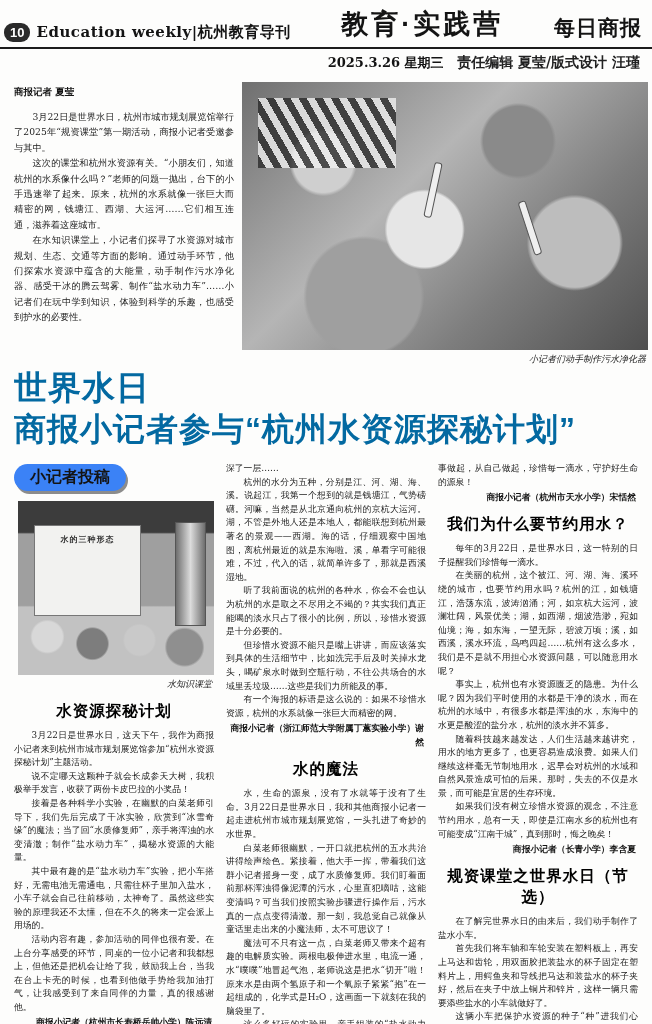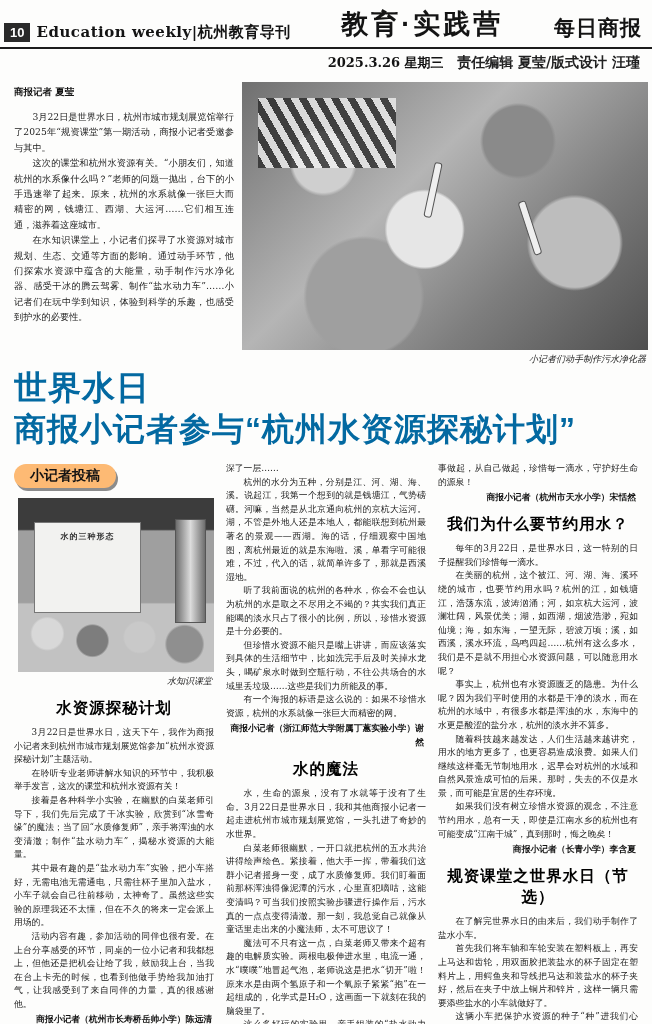--- a/index.html
+++ b/index.html
@@ -10,21 +10,21 @@
     font-family:"DejaVu Serif","Liberation Serif",serif;
   }
   
   .header {
     display:flex; align-items:flex-end; justify-content:space-between;
     padding:6px 10px 5px 4px; border-bottom:2px solid #1c1c1c;
   }
   .header-left { display:flex; align-items:center; gap:6px; }
   .pageno {
     background:#2a2a2a; color:#fff; font-weight:bold; font-size:13px;
-    padding:2px 6px; font-family:"Liberation Sans",sans-serif;
+    padding:2px 6px; font-family:"Liberation Sans",sans-serif;border-radius:9px;
   }
   .edition { font-size:15px; font-weight:bold; letter-spacing:0.5px; }
   .section-title {
     font-family:"Liberation Sans",sans-serif; font-size:27px; font-weight:bold;
     letter-spacing:3px;
   }
   .masthead { font-size:21px; font-weight:900; letter-spacing:1px; }
   .dateline {
     text-align:right; padding:5px 12px 2px; font-size:11px;
   }
@@ -64,22 +64,22 @@
   .headline { padding:2px 10px 6px 14px; font-family:"Liberation Sans",sans-serif; }
   .headline .l1, .headline .l2 {
     display:block; font-weight:900; color:#0369a1; letter-spacing:1px;
   }
   .headline .l1 { font-size:33px; line-height:40px; }
   .headline .l2 { font-size:32px; line-height:42px; }
   
   .columns { display:flex; gap:12px; padding:6px 14px 0; height:600px; }
   .col { width:200px; flex:none; overflow:hidden; }
   .badge {
-    display:inline-block; background:#fdba74; border-radius:14px;
-    padding:3px 16px; font-size:14px; font-weight:bold;
+    display:inline-block; background:#3b82f6; border-radius:14px;
+    padding:3px 16px; font-size:16px; font-weight:bold;
     box-shadow:2px 3px 0 #8c8c8c; margin:2px 0 10px;
     font-family:"Liberation Sans",sans-serif;
   }
   .class-photo {
     width:196px; height:174px; margin-left:4px; position:relative; overflow:hidden;
     background:
       radial-gradient(circle at 15% 78%, #d8d8d8 0 7%, transparent 8%),
       radial-gradient(circle at 38% 82%, #7d7d7d 0 8%, transparent 9%),
       radial-gradient(circle at 62% 80%, #c9c9c9 0 8%, transparent 9%),
       radial-gradient(circle at 85% 84%, #8f8f8f 0 8%, transparent 9%),
@@ -148,21 +148,21 @@
       <div class="class-photo">
         <div class="screen">
           <span>水的三种形态</span>
         </div>
         <div class="door"></div>
       </div>
       <div class="caption">水知识课堂</div>
 
       <h2 class="story-title">水资源探秘计划</h2>
       <p class="p">3月22日是世界水日，这天下午，我作为商报小记者来到杭州市城市规划展览馆参加“杭州水资源探秘计划”主题活动。</p>
-      <p class="p">在聆听专业老师讲解水知识的环节中，我积极举手发言，这次的课堂和杭州水资源有关！</p>
+      <p class="p">说不定哪天这颗种子就会长成参天大树，我积极举手发言，收获了两份卡皮巴拉的小奖品！</p>
       <p class="p">接着是各种科学小实验，在幽默的白菜老师引导下，我们先后完成了干冰实验，欣赏到“冰雪奇缘”的魔法；当了回“水质修复师”，亲手将浑浊的水变清澈；制作“盐水动力车”，揭秘水资源的大能量。</p>
       <p class="p">其中最有趣的是“盐水动力车”实验，把小车搭好，无需电池无需通电，只需往杯子里加入盐水，小车子就会自己往前移动，太神奇了。虽然这些实验的原理我还不太懂，但在不久的将来一定会派上用场的。</p>
       <p class="p">活动内容有趣，参加活动的同伴也很有爱。在上台分享感受的环节，同桌的一位小记者和我都想上，但他还是把机会让给了我，鼓励我上台，当我在台上卡壳的时候，也看到他做手势给我加油打气，让我感受到了来自同伴的力量，真的很感谢他。</p>
       <p class="byline">商报小记者（杭州市长寿桥岳帅小学）陈远清</p>
 
       <h2 class="story-title">水的重要性</h2>
       
       
     </div>
 

